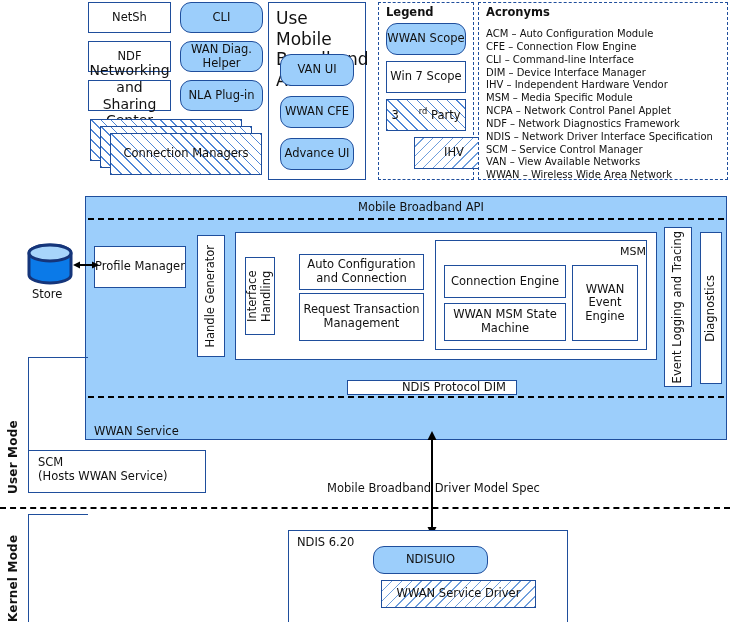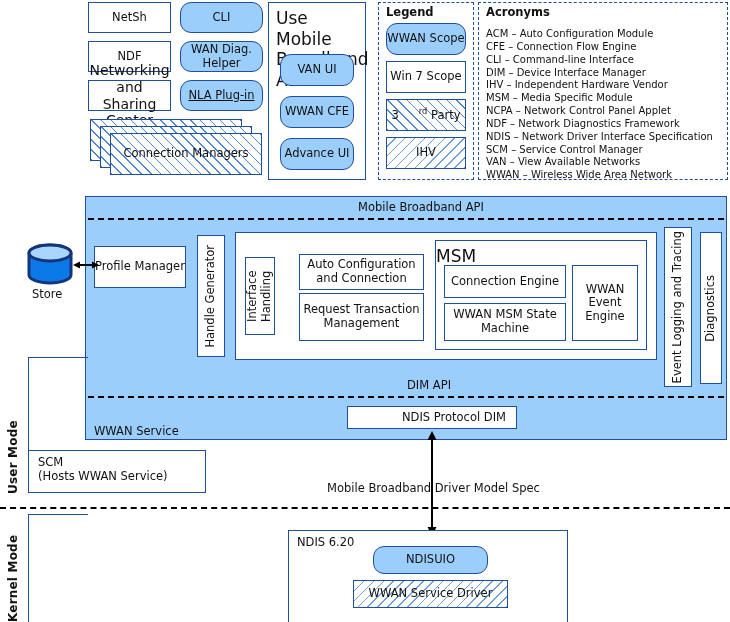--- a/index.html
+++ b/index.html
@@ -14,20 +14,21 @@
   .plain{background:#fff;}
   .hatch3p{
     background-color:#fff;
     background-image:repeating-linear-gradient(45deg,
        #4f86d6 0px,#4f86d6 1px,rgba(0,0,0,0) 1px,rgba(0,0,0,0) 7px);
   }
   .hatchihv{
     background-color:#fff;
     background-image:repeating-linear-gradient(-45deg,
        #6f9fdd 0px,#6f9fdd 1px,rgba(0,0,0,0) 1px,rgba(0,0,0,0) 7px);
+    margin-left:28px;
   }
   .label{position:absolute;font-size:11.5px;line-height:1.2;color:#111;}
   .vert{writing-mode:vertical-rl;transform:rotate(180deg);}
   .titleleft{align-items:flex-start;justify-content:flex-start;text-align:left;padding:4px 6px;}
   .toptext{align-items:flex-start;justify-content:center;padding-top:4px;}
   .dashbox{position:absolute;box-sizing:border-box;border:1.5px dashed #1f4e9c;background:#fff;}
   .hline{position:absolute;border-top:2px dashed #000;}
   .bold{font-weight:bold;}
   .small{font-size:14px;}
   .mode{font-weight:bold;font-size:12px;letter-spacing:.2px;}
@@ -51,21 +52,21 @@
   <div class="box plain small" style="left:88px;top:80px;width:83px;height:31px;">
     <span>Networking and Sharing Center</span>
   </div>
 
   <div class="box blue" style="left:180px;top:2px;width:83px;height:31px;">
     <span>CLI</span>
   </div>
   <div class="box blue" style="left:180px;top:41px;width:83px;height:31px;">
     <span>WAN Diag. Helper</span>
   </div>
-  <div class="box blue" style="left:180px;top:80px;width:83px;height:31px;text-decoration:underline;">
+  <div class="box blue" style="left:180px;top:80px;width:83px;height:31px;">
     <span>NLA Plug-in</span>
   </div>
 
   <div class="box hatch3p" style="left:90px;top:119px;width:152px;height:42px;"></div>
   <div class="box hatch3p" style="left:100px;top:126px;width:152px;height:42px;"></div>
   <div class="box hatch3p" style="left:110px;top:133px;width:152px;height:42px;">
     <span>Connection Managers</span>
   </div>
 
   <div class="box plain titleleft" style="left:268px;top:2px;width:98px;height:178px;display:block;padding:5px 7px;">
@@ -138,41 +139,41 @@
 
   <div class="box plain" style="left:299px;top:254px;width:125px;height:36px;">
     <span>Auto Configuration and Connection</span>
   </div>
 
   <div class="box plain" style="left:299px;top:293px;width:125px;height:48px;">
     <span>Request Transaction Management</span>
   </div>
 
   <div class="box plain toptext" style="left:435px;top:240px;width:212px;height:110px;display:block;padding-top:5px;">
-    <div style="text-align:left;font-size:17px;">MSM</div>
+    <div style="text-align:right;font-size:11px;">MSM</div>
   </div>
   <div class="box plain" style="left:444px;top:265px;width:122px;height:33px;">
     <span>Connection Engine</span>
   </div>
   <div class="box plain" style="left:444px;top:303px;width:122px;height:38px;">
     <span>WWAN MSM State Machine</span>
   </div>
   <div class="box plain" style="left:572px;top:265px;width:66px;height:76px;">
     <span>WWAN Event Engine</span>
   </div>
 
   <div class="box plain" style="left:664px;top:227px;width:28px;height:160px;">
     <span class="vert">Event Logging and Tracing</span>
   </div>
 
   <div class="box plain" style="left:700px;top:232px;width:22px;height:152px;">
     <span class="vert">Diagnostics</span>
   </div>
 
-  <div class="box plain" style="left:347px;top:406px;width:170px;height:23px;padding-left:44px;">
+  <div class="box plain" style="left:347px;top:380px;width:170px;height:15px;padding-left:44px;">
     <span>NDIS Protocol DIM</span>
   </div>
 
   <div class="cyl" style="left:26px;top:243px;width:48px;height:42px;">
     <svg width="48" height="42" viewBox="0 0 48 42">
       <path d="M3 10 a21 8 0 0 1 42 0 v22 a21 8 0 0 1 -42 0 z" fill="#0b7ae8" stroke="#15357a" stroke-width="3"></path>
       <ellipse cx="24" cy="10" rx="21" ry="8" fill="#a8d5fb" stroke="#15357a" stroke-width="3"></ellipse>
     </svg>
   </div>
   <div class="label" style="left:32px;top:288px;">Store</div>

